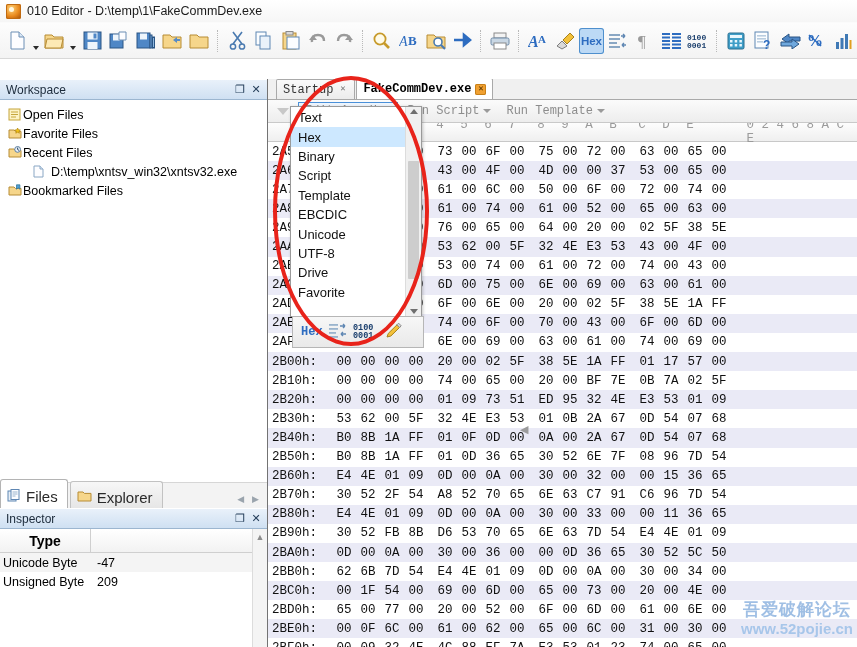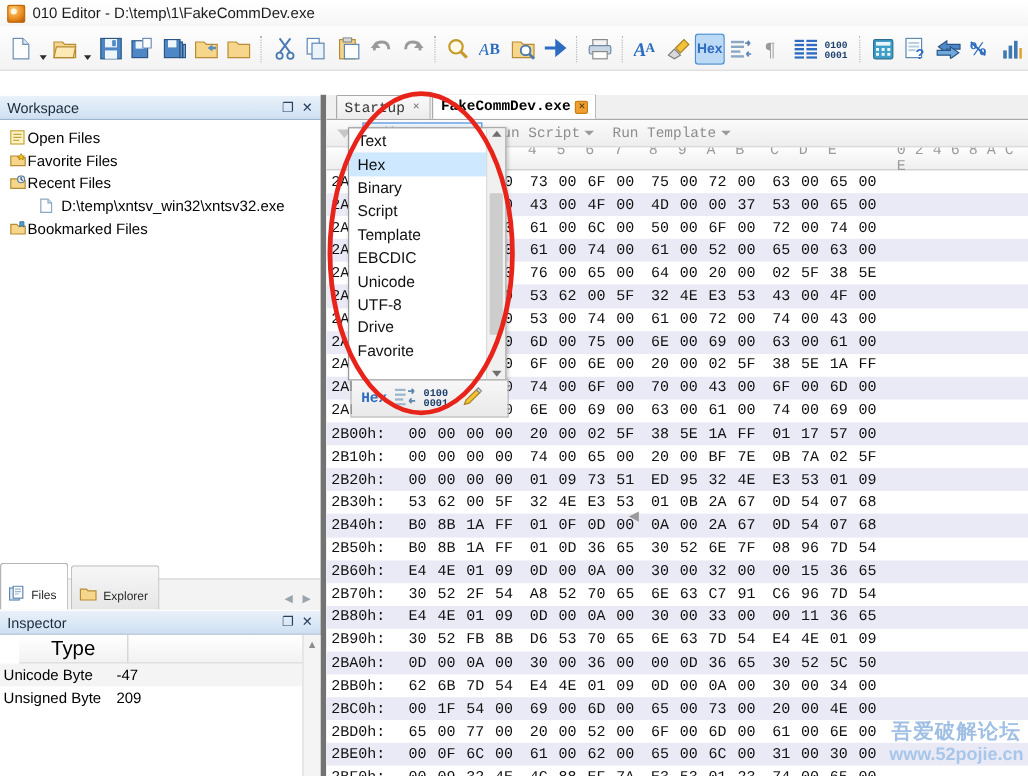--- a/index.html
+++ b/index.html
@@ -88,21 +88,21 @@
   .main {
     position: absolute; left:0; top:79px; right:0; bottom:0;
     display: flex;
   }
 
   
   .leftdock {
     width: 267px;
     display:flex; flex-direction:column;
     background:#f3f3f3;
-    border-right:5px solid #737373;
+    border-right:1px solid #737373;
   }
   .panel-head {
     height: 19px;
     background: linear-gradient(#e9f1fa,#cfe0f2);
     border-bottom: 1px solid #9cb6d0;
     border-top: 1px solid #ffffff;
     display:flex; align-items:center;
     padding: 0 4px 0 6px;
     font-size: 12px; color:#1b2a3a;
   }
@@ -122,35 +122,35 @@
 
   
   .tabs-bar{
     height: 25px; background:#f3f3f3;
     display:flex; align-items:flex-end;
     border-top:1px solid #d6d6d6;
     position:relative;
   }
   .dtab{
     height:22px; display:flex;align-items:center; gap:5px;
-    padding:14px 9px 0 6px; font-size:10px;
+    padding:4px 9px 0 6px; font-size:15px;
     border:1px solid #c2c2c2; border-bottom:none;
     border-radius:3px 3px 0 0;
     background:linear-gradient(#f7f7f7,#e6e6e6);
     margin-right:2px; color:#2a2a2a;
   }
   .dtab.sel{ background:#ffffff; height:24px; border-color:#b4b4b4; }
   .tabs-nav{ margin-left:auto; display:flex; align-items:center; gap:8px; padding:0 8px 4px 0; color:#9aa4ad;}
 
   .inspector-body{
     background:#ffffff; height:100%; position:relative; overflow:hidden;
   }
   .insp-head{
     display:flex; height:23px; border-bottom:1px solid #cfcfcf;
-    background:linear-gradient(#ffffff,#f2f2f2); font-weight:normal; font-size:17px;margin-left:16px;
+    background:linear-gradient(#ffffff,#f2f2f2); font-weight:bold; font-size:14px;
   }
   .insp-head div{ display:flex;align-items:center;justify-content:center;}
   .insp-c1{ width:90px; border-right:1px solid #cfcfcf;}
   .insp-c2{ flex:1; }
   .insp-row{ display:flex; height:19px; font-size:12.5px; align-items:center;}
   .insp-row .c1{ width:90px; padding-left:3px; overflow:hidden; white-space:nowrap;}
   .insp-row .c2{ flex:1; padding-left:4px;}
   .insp-row.alt{ background:#f4f4f4; }
 
   

